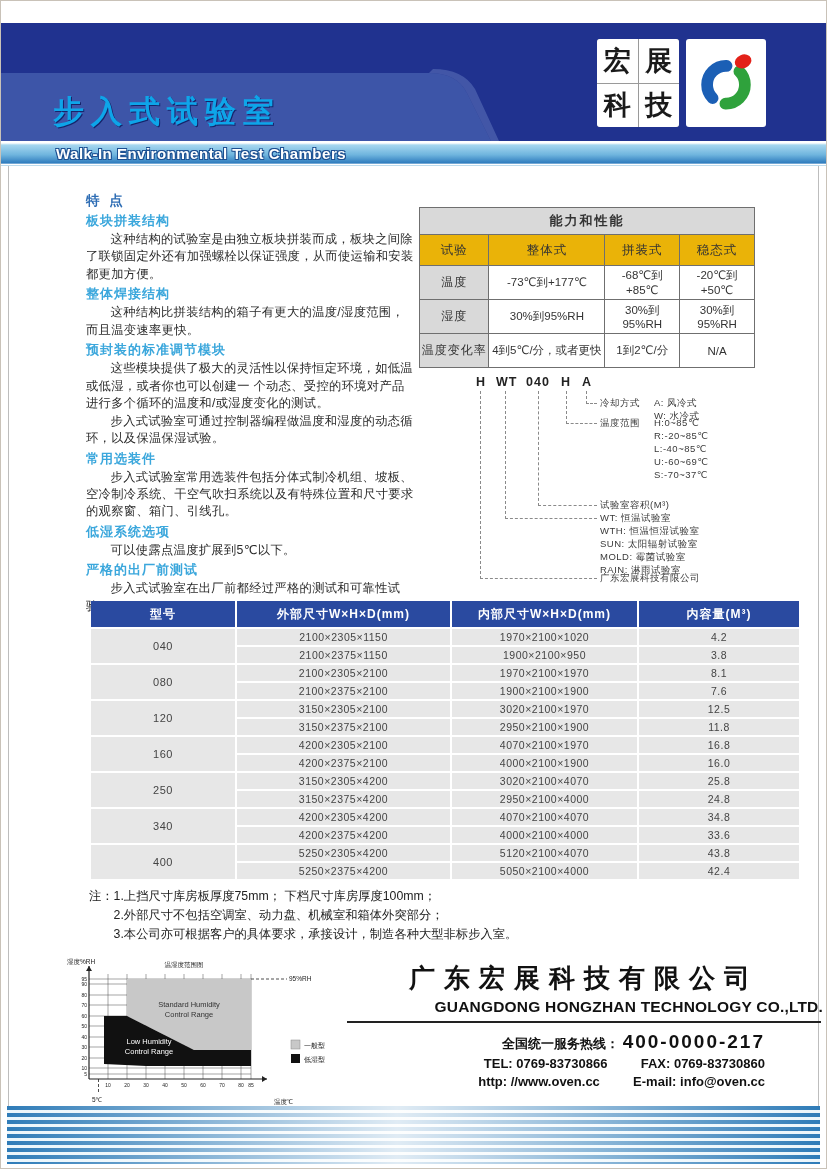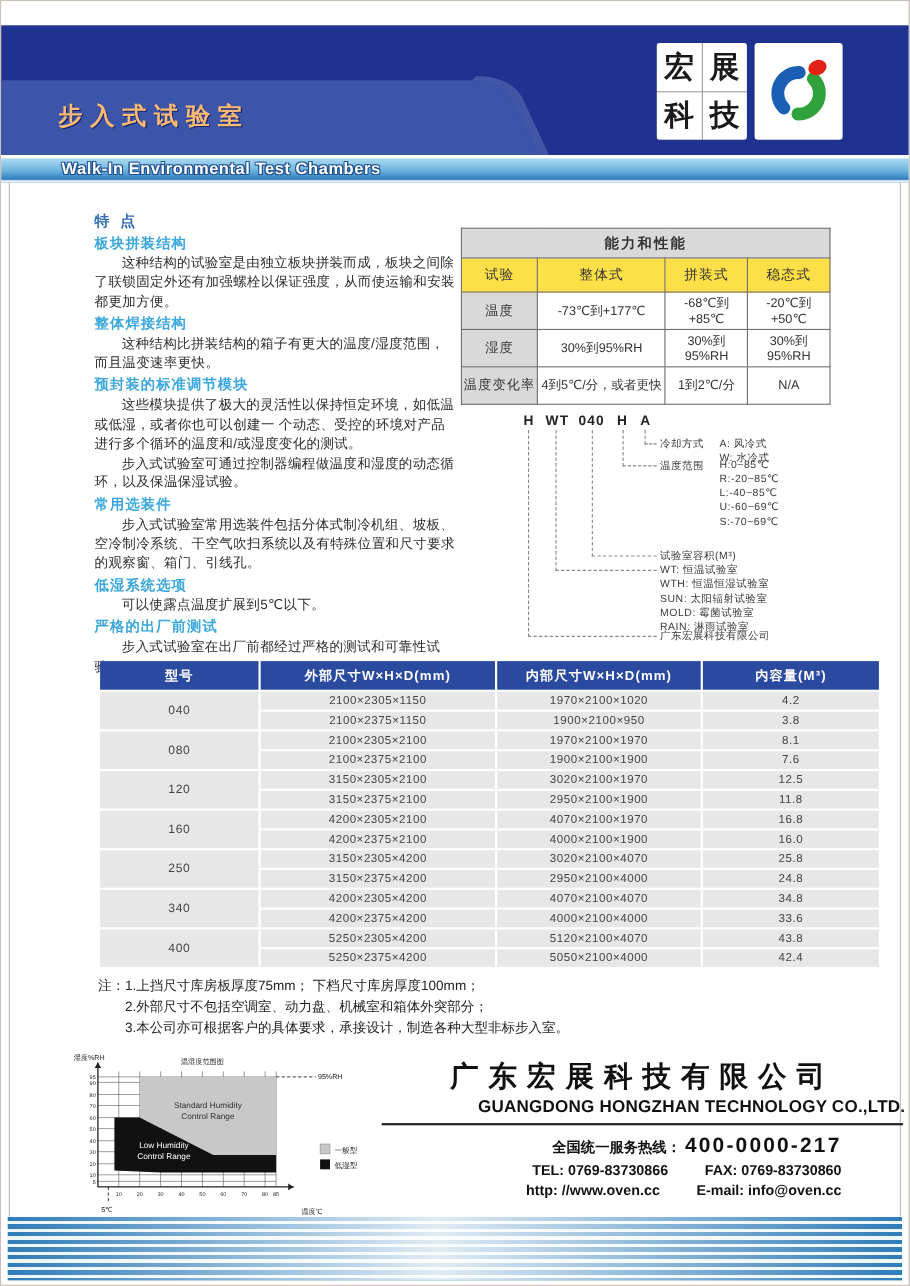--- a/index.html
+++ b/index.html
@@ -3,21 +3,21 @@
 <meta charset="utf-8">
 <style>
   html,body{margin:0;padding:0;background:#888;}
   .page{position:relative;width:827px;height:1169px;background:#fff;margin:0 auto;
         font-family:"Liberation Sans","DejaVu Sans",sans-serif;overflow:hidden;
         border:1px solid #c9c2b8;box-sizing:border-box;}
 
   
   .banner{position:absolute;left:0;top:22px;width:827px;height:118px;background:#20328F;}
   .banner svg.tabshape{position:absolute;left:0;top:0;}
-  .title-cn{position:absolute;left:52px;top:68px;font-size:22px;font-weight:bold;color:#fdba74;
+  .title-cn{position:absolute;left:52px;top:68px;font-size:31px;font-weight:bold;color:#0ea5e9;
             letter-spacing:7px;text-shadow:1px 1px 0 #16246b;}
   .logo{position:absolute;right:62px;top:16px;display:flex;gap:7px;}
   .logo-text-box{width:82px;height:88px;background:#9a9a9a;border-radius:3px;display:grid;
                  grid-template-columns:1fr 1fr;grid-template-rows:1fr 1fr;gap:1px;overflow:hidden;}
   .logo-text-box span{background:#fff;display:flex;align-items:center;justify-content:center;
                  font-size:27px;font-weight:bold;color:#1a1a1a;}
   .logo-icon-box{width:80px;height:88px;background:#fff;border-radius:3px;display:flex;
                  align-items:center;justify-content:center;}
   .strip{position:absolute;left:0;top:140px;width:827px;height:25px;
          background:linear-gradient(180deg,#ffffff 0,#ffffff 2px,#a6d7ef 4px,#6fb5de 55%,#2F7CBE 88%,#ffffff 94%,#9cc9e4 100%);
@@ -31,21 +31,21 @@
   .features{position:absolute;left:85px;top:191px;width:330px;}
   .features h2{margin:0 0 2px 0;font-size:13.5px;color:#2E6DB4;letter-spacing:3px;font-weight:bold;}
   .features h3{margin:2px 0 1px 0;font-size:13px;color:#3BA7DC;font-weight:bold;letter-spacing:1px;}
   .features p{margin:0;font-size:12.3px;line-height:1.42;color:#2b2b2b;text-indent:2em;
               letter-spacing:.3px;}
 
   
   .cap-table{position:absolute;left:418px;top:206px;width:336px;border-collapse:collapse;}
   .cap-table td{border:1px solid #6f6f6f;font-size:11.5px;color:#333;text-align:center;padding:0 1px;}
   .cap-table .ttl{background:#d9d9d9;font-size:13px;font-weight:bold;height:26px;letter-spacing:2px;}
-  .cap-table .hd{background:#fde047;font-size:12.5px;height:30px;letter-spacing:1px;}
+  .cap-table .hd{background:#eab308;font-size:12.5px;height:30px;letter-spacing:1px;}
   .cap-table .lab{background:#d9d9d9;font-size:12px;height:33px;letter-spacing:1px;}
 
   
   .model-diagram{position:absolute;left:445px;top:374px;width:330px;height:212px;font-size:9.5px;color:#3a3a3a;}
   .model-diagram .code{position:absolute;top:0;font-size:12.5px;font-weight:bold;color:#222;letter-spacing:1px;}
   .conn{position:absolute;border-left:1px dashed #8a8a8a;border-bottom:1px dashed #8a8a8a;}
   .dlab{position:absolute;white-space:nowrap;letter-spacing:.5px;}
 
   
   .spec-table{position:absolute;left:88px;top:598px;width:658px;border-collapse:separate;border-spacing:2px;table-layout:fixed;}
@@ -172,21 +172,21 @@
 
     <span class="dlab" style="left:154px;top:22px">冷却方式</span>
     <span class="dlab" style="left:208px;top:22px">A: 风冷式</span>
     <span class="dlab" style="left:208px;top:35px">W: 水冷式</span>
 
     <span class="dlab" style="left:154px;top:42px">温度范围</span>
     <span class="dlab" style="left:208px;top:42px">H:0~85℃</span>
     <span class="dlab" style="left:208px;top:55px">R:-20~85℃</span>
     <span class="dlab" style="left:208px;top:68px">L:-40~85℃</span>
     <span class="dlab" style="left:208px;top:81px">U:-60~69℃</span>
-    <span class="dlab" style="left:208px;top:94px">S:-70~69℃</span>
+    <span class="dlab" style="left:208px;top:94px">S:-70~37℃</span>
 
     <span class="dlab" style="left:154px;top:124px">试验室容积(M³)</span>
 
     <span class="dlab" style="left:154px;top:137px">WT: 恒温试验室</span>
     <span class="dlab" style="left:154px;top:150px">WTH: 恒温恒湿试验室</span>
     <span class="dlab" style="left:154px;top:163px">SUN: 太阳辐射试验室</span>
     <span class="dlab" style="left:154px;top:176px">MOLD: 霉菌试验室</span>
     <span class="dlab" style="left:154px;top:189px">RAIN: 淋雨试验室</span>
 
     <span class="dlab" style="left:154px;top:197px">广东宏展科技有限公司</span>

